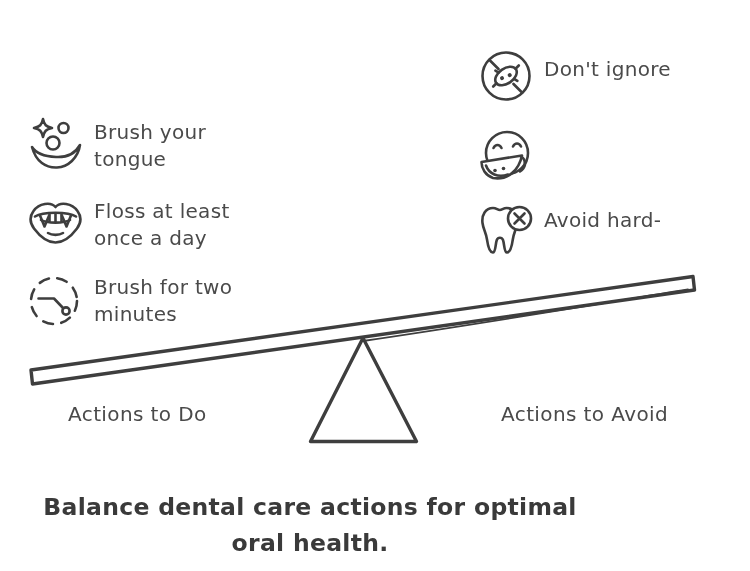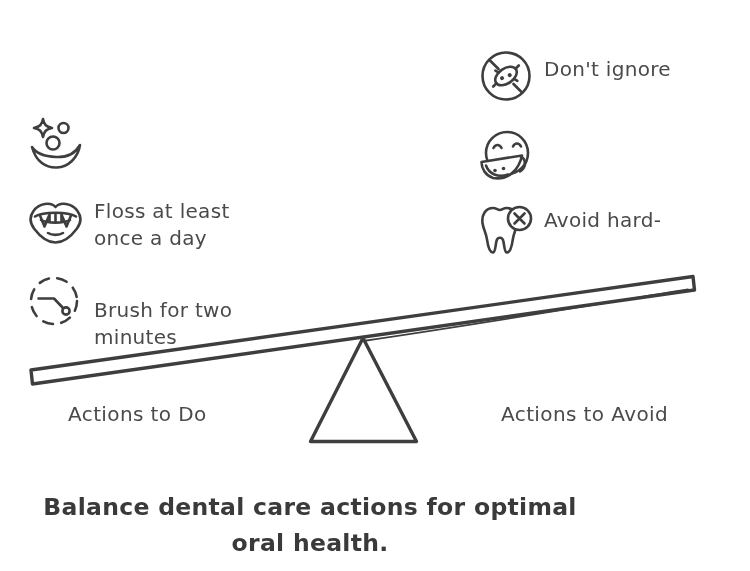--- a/index.html
+++ b/index.html
@@ -59,20 +59,24 @@
   </svg>
 
   <div class="abs" style="left:30px;top:116px;">
     <svg class="icon" width="52" height="54" viewBox="0 0 52 54">
       <path d="M13,3 C14.3,9 16,10.7 22,12 C16,13.3 14.3,15 13,21 C11.7,15 10,13.3 4,12 C10,10.7 11.7,9 13,3 Z"></path>
       <circle cx="33.5" cy="12" r="5"></circle>
       <circle cx="23" cy="27" r="6.5"></circle>
       <path d="M2,31 C6,46 16,52 27,51.5 C38,51 48,42 50,29 C45,38 36,41.5 26,41 C16,40.5 6,37.5 2,31 Z"></path>
     </svg>
   </div>
+  <div class="abs item-text" style="left:94px;top:119px;">
+    <div>Brush your</div>
+    <div>tongue</div>
+  </div>
 
   <div class="abs" style="left:26px;top:195px;">
     <svg class="icon" width="59" height="55" viewBox="0 0 59 55">
       <path d="M29.5,12 C25,6.5 13,8 7.5,16 C3.5,21.5 4,28 8,33.5 C14,41.5 21.5,47.5 29.5,47.5 C37.5,47.5 45,41.5 51,33.5 C55,28 55.5,21.5 51.5,16 C46,8 34,6.5 29.5,12 Z"></path>
       <path d="M9,21.5 C17,16.5 42,16.5 50,21.5"></path>
       <path d="M23.5,19 V26.5 M29.5,19 V27 M35.5,19 V26.5"></path>
       <path d="M15,25 C21,28.5 38,28.5 44,25"></path>
       <path d="M14,20.5 L18.5,31.5 L23,20.8"></path>
       <path d="M36,20.8 L40.5,31.5 L45,20.5"></path>
       <path d="M22,38 C26,40.5 33,40.5 37,38"></path>
@@ -83,21 +87,21 @@
     <div>once a day</div>
   </div>
 
   <div class="abs" style="left:26px;top:271px;">
     <svg class="icon" width="58" height="58" viewBox="0 0 58 58">
       <circle cx="28" cy="30" r="23" stroke-dasharray="10 8.5"></circle>
       <path d="M12.5,27.5 H28 L37.5,37.5"></path>
       <circle class="fillwhite" cx="40" cy="40" r="3.6"></circle>
     </svg>
   </div>
-  <div class="abs item-text" style="left:94px;top:274px;margin-top:23px;">
+  <div class="abs item-text" style="left:94px;top:274px;">
     <div>Brush for two</div>
     <div>minutes</div>
   </div>
 
   <div class="abs" style="left:478px;top:48px;">
     <svg class="icon" width="56" height="56" viewBox="0 0 56 56">
       <circle cx="28" cy="28" r="23.5"></circle>
       <path d="M12,12.5 L20.5,21 M35.5,36 L44,44.5"></path>
       <g transform="rotate(-35 28 28)">
         <ellipse cx="28" cy="28" rx="12" ry="7.5"></ellipse>

